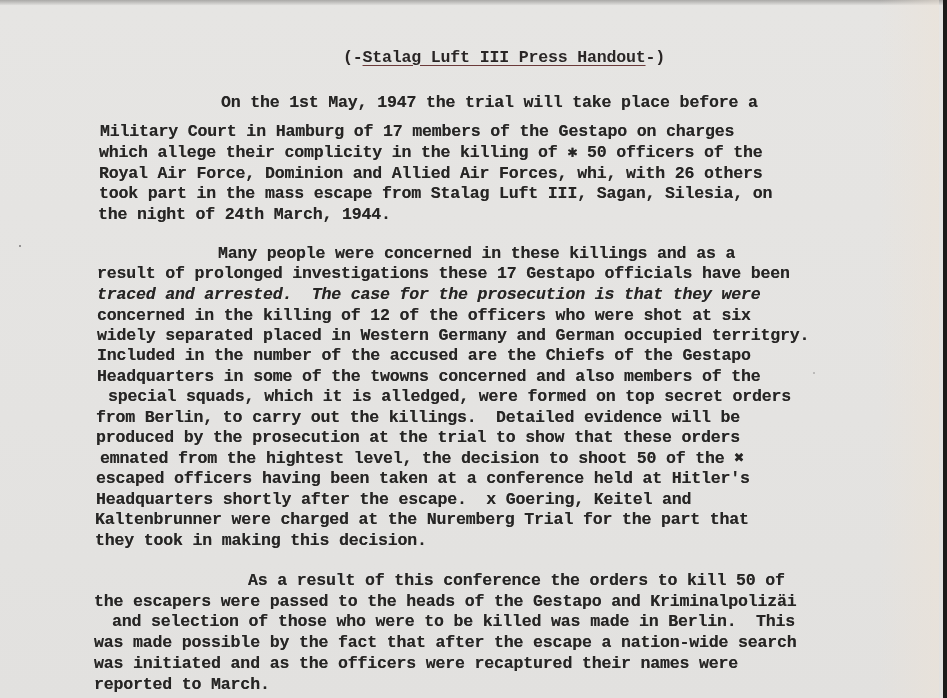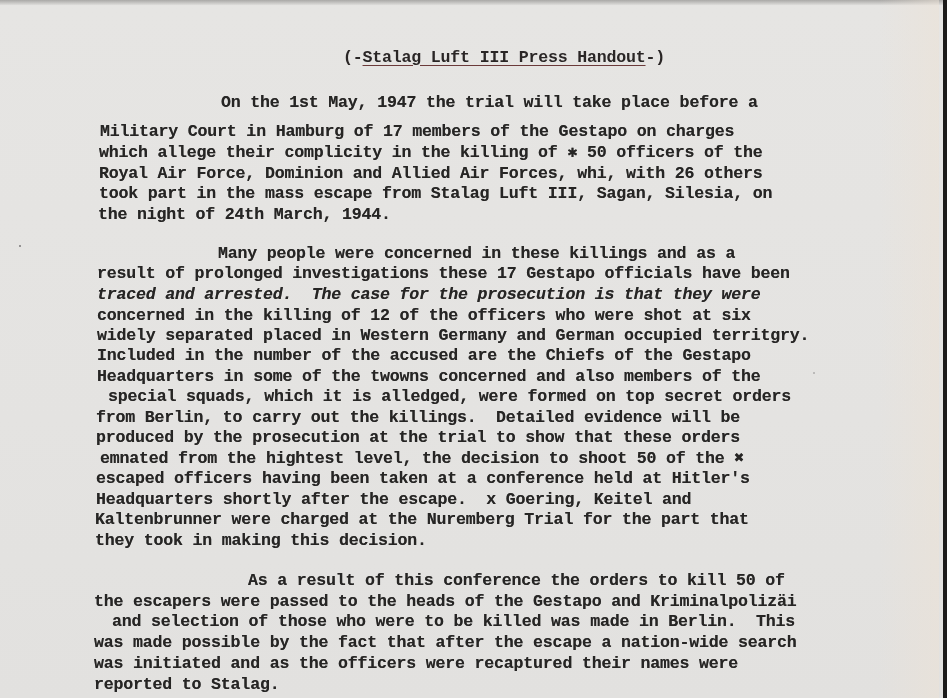--- a/index.html
+++ b/index.html
@@ -78,17 +78,17 @@
     <div class="line" style="left:95px;top:510px;">Kaltenbrunner were charged at the Nuremberg Trial for the part that</div>
     <div class="line" style="left:95px;top:531px;">they took in making this decision.</div>
   </div>
 
   <div>
     <div class="line" style="left:215px;top:571px;margin-left:33px;">As a result of this conference the orders to kill 50 of</div>
     <div class="line" style="left:94px;top:592px;">the escapers were passed to the heads of the Gestapo and Kriminalpolizäi</div>
     <div class="line" style="left:112px;top:612px;">and selection of those who were to be killed was made in Berlin.  This</div>
     <div class="line" style="left:94px;top:633px;">was made possible by the fact that after the escape a nation-wide search</div>
     <div class="line" style="left:94px;top:654px;">was initiated and as the officers were recaptured their names were</div>
-    <div class="line" style="left:94px;top:675px;">reported to Stalag.</div>
+    <div class="line" style="left:94px;top:675px;">reported to March.</div>
   </div>
 </div>
 
 <div class="right-edge"></div>
 
 </body></html>

